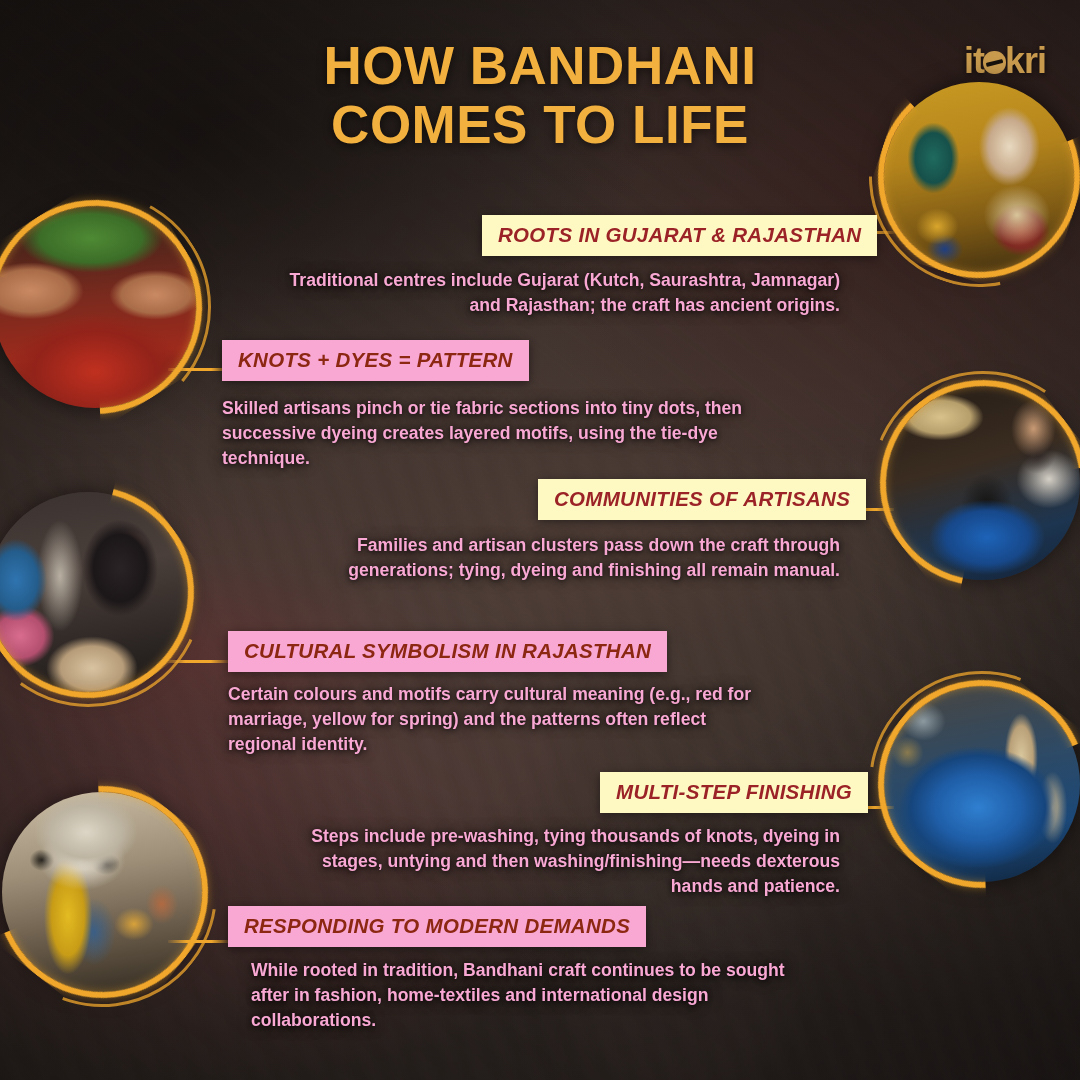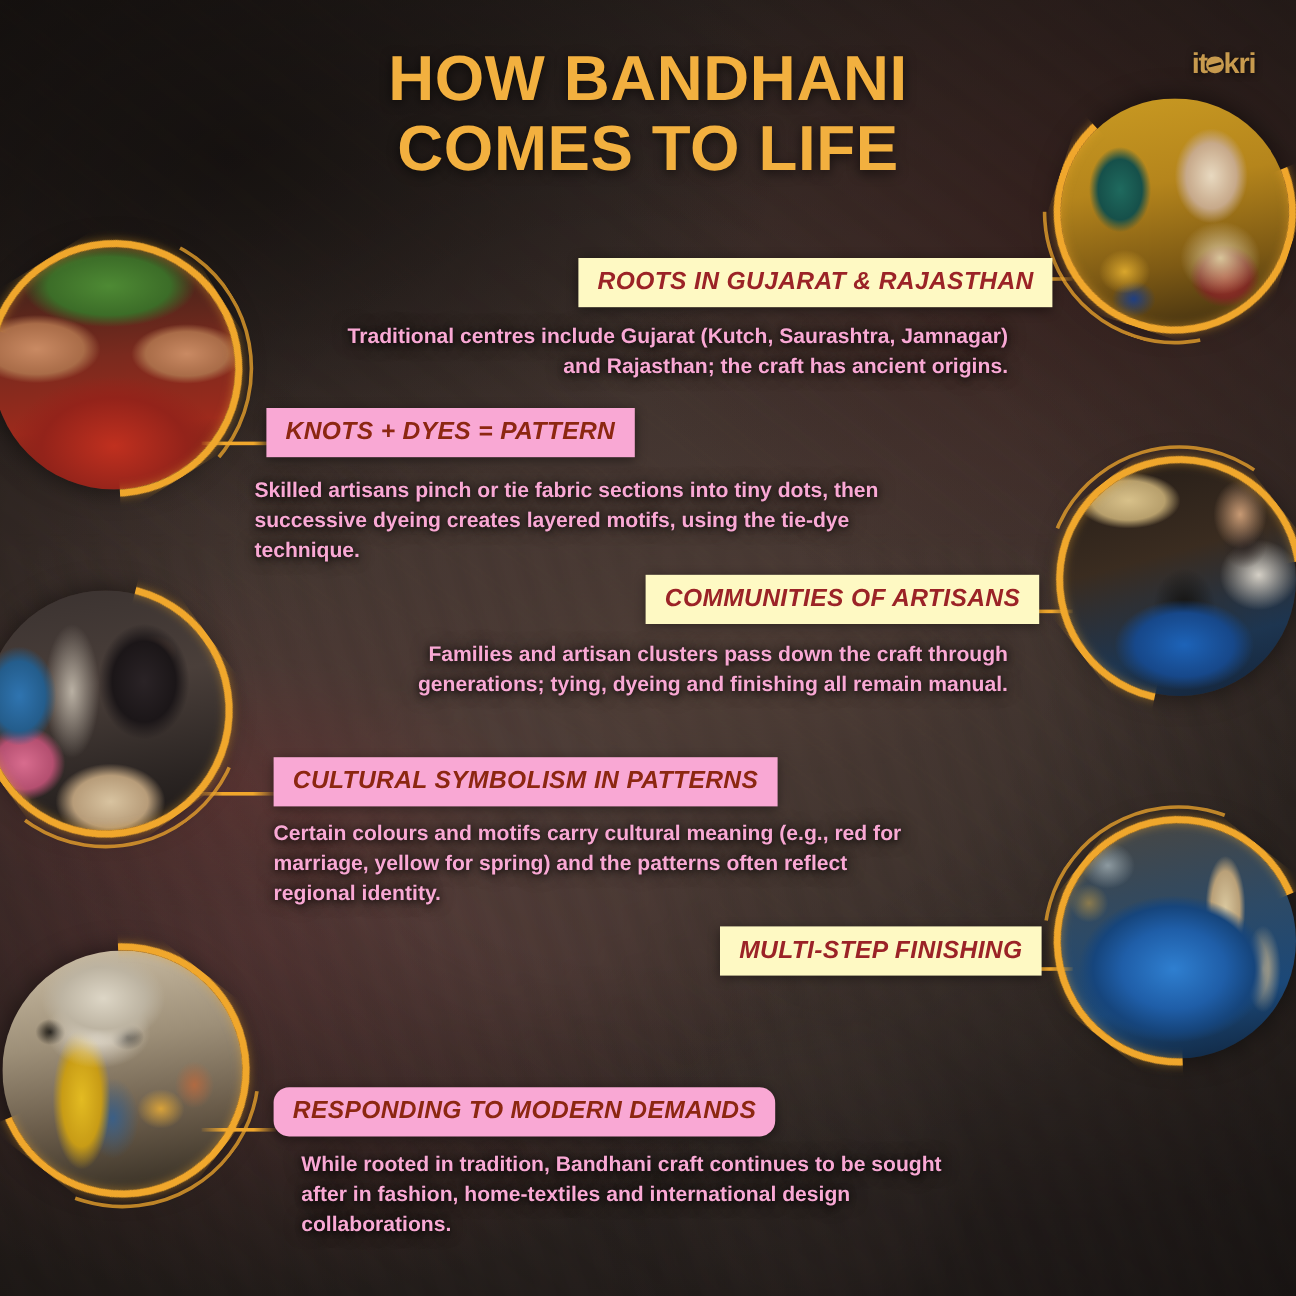--- a/index.html
+++ b/index.html
@@ -59,21 +59,21 @@
     text-align:center;
     color:#F2B03F;
     font-size:53px;
     font-weight:bold;
     letter-spacing:.5px;
     line-height:1.12;
     text-shadow:0 2px 10px rgba(0,0,0,.6);
   }
   .logo {
     position:absolute; right:34px; top:40px;
-    font-size:24px; font-weight:bold;
+    font-size:36px; font-weight:bold;
     letter-spacing:-1px;
     color:#C79A4E;
     font-style:normal;
     text-shadow:0 1px 6px rgba(0,0,0,.7);
   }
   .logo .dot-o {
     display:inline-block;
     width:.62em; height:.62em;
     border-radius:50%;
     background:#C79A4E;
@@ -276,34 +276,35 @@
   <div class="conn" style="left:168px; top:940px; width:62px;"></div>
 
   <div class="chip cream" style="left:482px; top:215px;">
     <span>ROOTS IN GUJARAT &amp; RAJASTHAN</span>
   </div>
   <div class="body r" style="left:260px; top:268px; width:580px;">Traditional centres include Gujarat (Kutch, Saurashtra, Jamnagar) and Rajasthan; the craft has ancient origins.</div>
 
   <div class="chip amber" style="left:222px; top:340px;">
     <span>KNOTS + DYES = PATTERN</span>
   </div>
-  <div class="body l" style="left:212px; top:396px; width:530px;">Skilled artisans pinch or tie fabric sections into tiny dots, then successive dyeing creates layered motifs, using the tie-dye technique.</div>
+  <div class="body l" style="left:222px; top:396px; width:530px;">Skilled artisans pinch or tie fabric sections into tiny dots, then successive dyeing creates layered motifs, using the tie-dye technique.</div>
 
   <div class="chip cream" style="left:538px; top:479px;">
     <span>COMMUNITIES OF ARTISANS</span>
   </div>
   <div class="body r" style="left:250px; top:533px; width:590px;">Families and artisan clusters pass down the craft through generations; tying, dyeing and finishing all remain manual.</div>
 
   <div class="chip amber" style="left:228px; top:631px;">
-    <span>CULTURAL SYMBOLISM IN PATTERNS</span>
+    <span>CULTURAL SYMBOLISM IN RAJASTHAN</span>
   </div>
   <div class="body l" style="left:228px; top:682px; width:540px;">Certain colours and motifs carry cultural meaning (e.g., red for marriage, yellow for spring) and the patterns often reflect regional identity.</div>
 
   <div class="chip cream" style="left:600px; top:772px;">
     <span>MULTI-STEP FINISHING</span>
   </div>
-
-  <div class="chip amber" style="left:228px; top:906px;border-radius:13px;">
+  <div class="body r" style="left:300px; top:824px; width:540px;">Steps include pre-washing, tying thousands of knots, dyeing in stages, untying and then washing/finishing—needs dexterous hands and patience.</div>
+
+  <div class="chip amber" style="left:228px; top:906px;">
     <span>RESPONDING TO MODERN DEMANDS</span>
   </div>
   <div class="body l" style="left:212px; top:958px; width:560px;margin-left:39px;">While rooted in tradition, Bandhani craft continues to be sought after in fashion, home-textiles and international design collaborations.</div>
 
 </div>
 
 </body></html>

